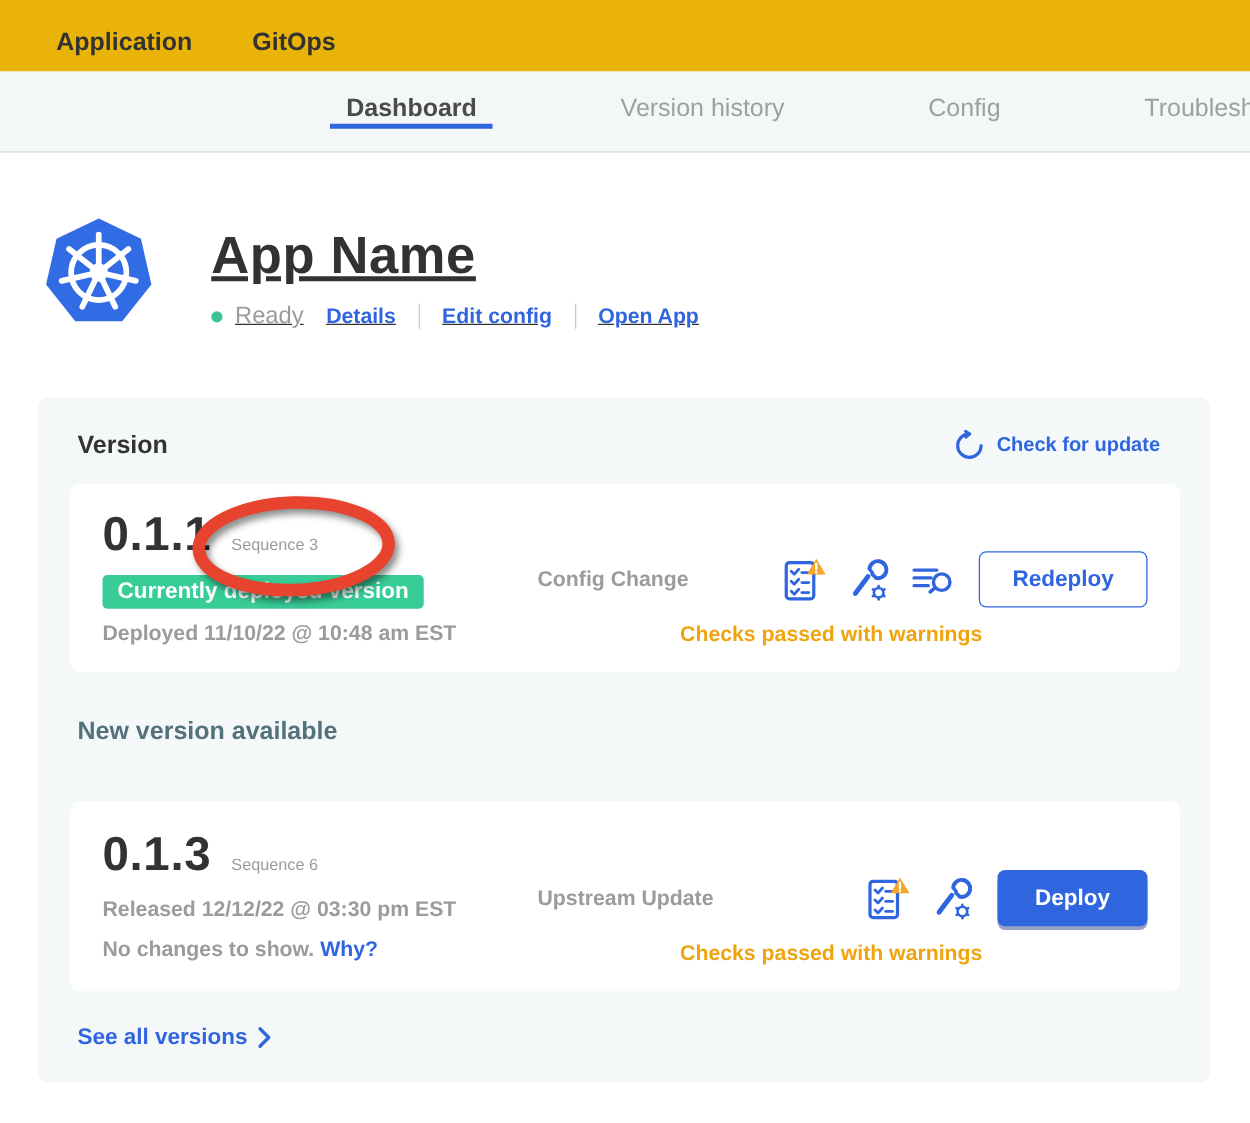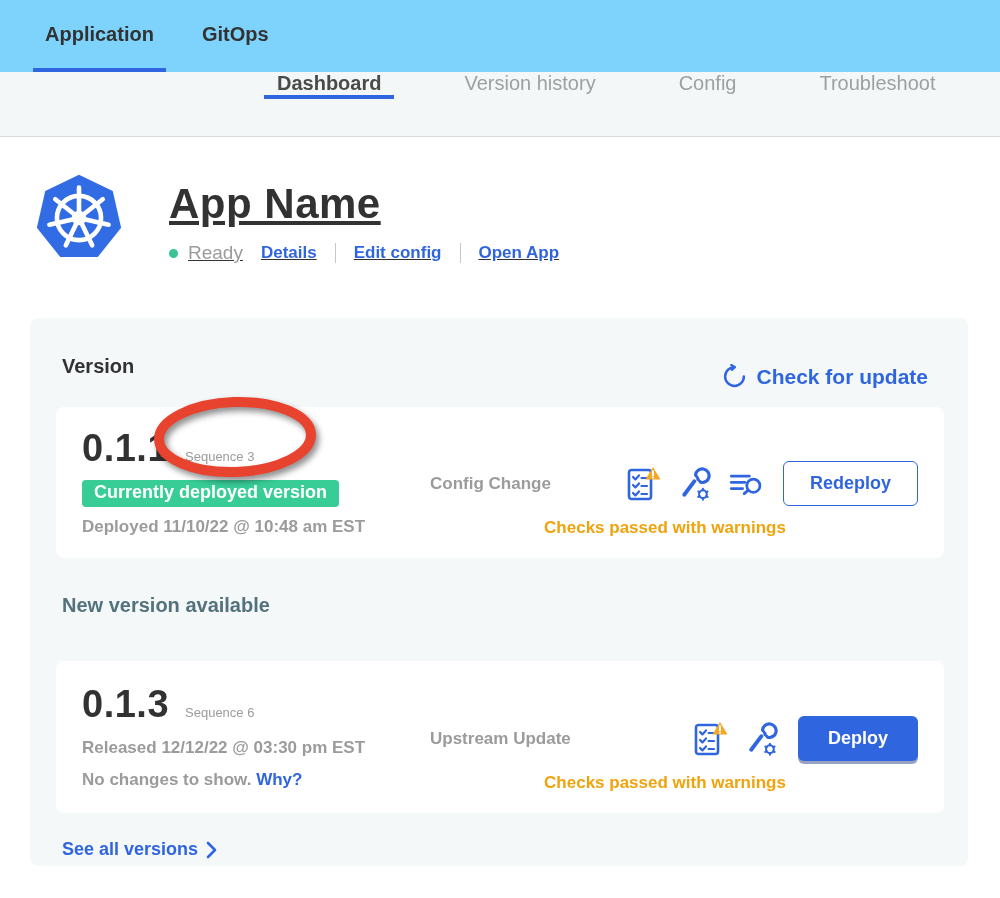--- a/index.html
+++ b/index.html
@@ -1,30 +1,30 @@
 <!DOCTYPE html>
 <html><head>
 <meta charset="utf-8">
 <style>
   * { box-sizing: border-box; margin: 0; padding: 0; }
   html,body { width:1000px; height:898px; background:#ffffff;
     font-family:"Liberation Sans", sans-serif; color:#323232; }
   .page { position:relative; width:1000px; height:898px; overflow:hidden; background:#fff; }
 
   
-  .topnav { position:absolute; top:0; left:0; width:1000px; height:72px; background:#7dd3fc;
+  .topnav { position:absolute; top:0; left:0; width:1000px; height:72px; background:#eab308;
     display:flex; align-items:stretch; padding-left:45px; gap:48px; }
   .topnav-item { display:flex; align-items:center; font-size:20px; font-weight:700; color:#323232;
     cursor:pointer; border-bottom:4px solid transparent; padding:0 12px; margin:0 -12px; }
   .topnav-item.active { border-bottom-color:#3065e0; }
 
   
-  .subnav { position:absolute; top:72px; left:0; width:1000px; height:65px; background:#f4f7f7;
-    border-bottom:1px solid #d7dbdb; display:flex; align-items:flex-start; padding-left:264px;
-    gap:57px; white-space:nowrap; overflow:hidden; }
+  .subnav { position:absolute; top:57px; left:0; width:1000px; height:65px; background:#f4f7f7;
+    border-bottom:1px solid #d7dbdb; display:flex; align-items:center; padding-left:264px;
+    gap:89px; white-space:nowrap; overflow:hidden; }
   .subnav-item { display:flex; align-items:center; font-size:20px; font-weight:400; color:#9d9fa1;
     cursor:pointer; border-bottom:4px solid transparent; padding:0 13px; }
   .subnav-item.active { color:#4a4a4a; font-weight:700; border-bottom-color:#3065e0; }
 
   
   .app-header { position:absolute; top:170px; left:33px; display:flex; gap:44px; }
   .k8s-logo { width:92px; height:96px; }
   .app-header-text { padding-top:10px;text-decoration:underline; }
   .app-title { font-size:42px; font-weight:800; color:#323232; letter-spacing:0.5px; }
   .status-row { display:flex; align-items:center; margin-top:14px; gap:10px; }
@@ -32,22 +32,22 @@
   .status-text { font-size:19px; font-weight:500; color:#9b9b9b; margin-right:8px; }
   .hdr-link { font-size:17px; font-weight:700; color:#3065e0; text-decoration:none; cursor:pointer; }
   .vdiv { width:1px; height:20px; background:#c4c7ca; margin:0 8px; }
 
   
   .version-card { position:absolute; top:318px; left:30px; width:938px; height:548px;
     background:#f4f8f9; border-radius:8px; padding:26px 24px 24px 26px; }
   .vc-header { display:flex; align-items:center; justify-content:space-between; padding:0 16px 0 6px; }
   .vc-title { font-size:20px; font-weight:700; color:#323232; }
   .vc-actions { display:flex; align-items:center; gap:36px; }
-  .vc-action { display:flex; align-items:center; gap:9px; font-size:21px; font-weight:700;
-    color:#3065e0; text-decoration:none; cursor:pointer;margin-top:20px; }
+  .vc-action { display:flex; align-items:center; gap:9px; font-size:16px; font-weight:700;
+    color:#3065e0; text-decoration:none; cursor:pointer; }
 
   .row-card { background:#ffffff; border-radius:8px; padding:20px 26px; display:flex; }
   .row-card.first { margin-top:18px; min-height:151px; }
   .row-card.second { margin-top:44px; min-height:152px; padding-top:22px; }
   .col-left { width:330px; flex:none; }
   .ver-line { display:flex; align-items:baseline; gap:16px; }
   .ver-num { font-size:38px; font-weight:800; color:#323232; letter-spacing:0.5px; }
   .seq { font-size:13px; color:#9b9b9b; }
   .badge { display:inline-block; margin-top:10px; background:#38cc97; color:#fff;
     font-size:18px; font-weight:700; padding:2px 12px 4px; border-radius:4px; }

